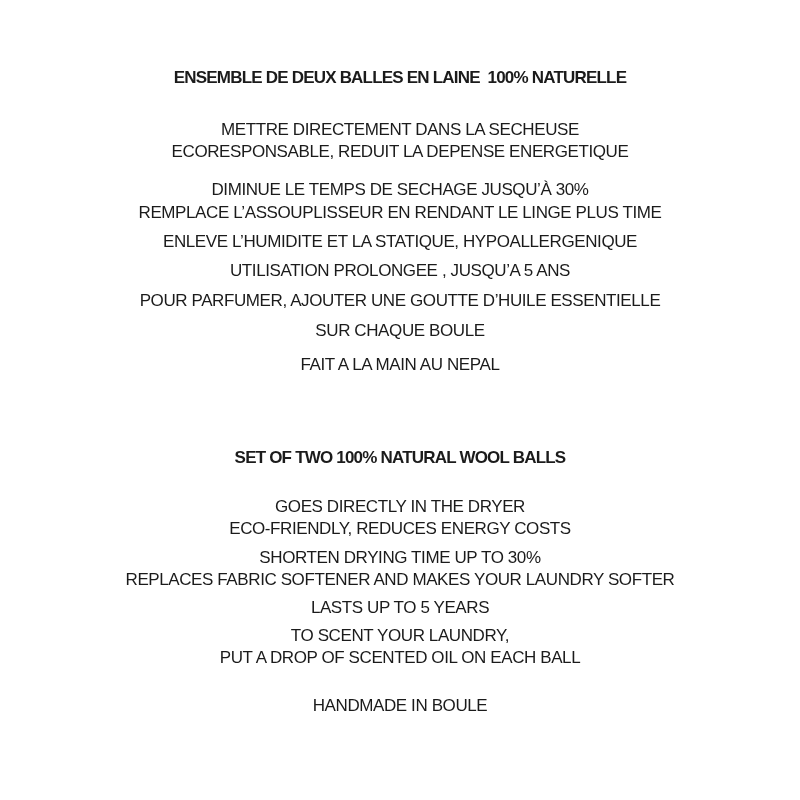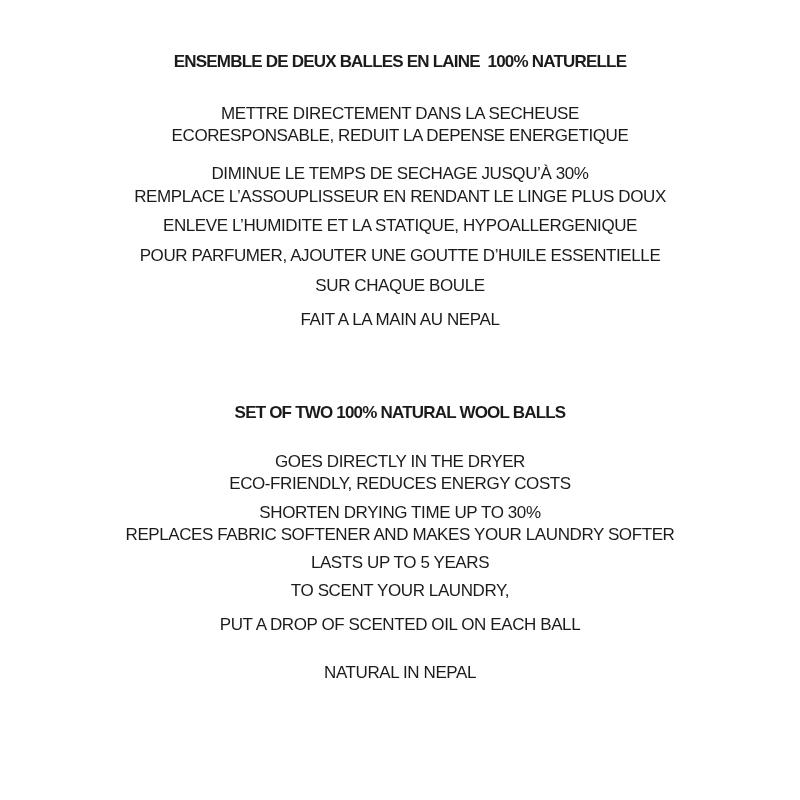--- a/index.html
+++ b/index.html
@@ -8,21 +8,21 @@
     width: 800px;
     height: 800px;
     background: #ffffff;
     color: #1b1b1b;
     font-family: "Liberation Sans", sans-serif;
   }
   .page {
     width: 800px;
     height: 800px;
     box-sizing: border-box;
-    padding-top: 50px;
+    padding-top: 66px;
     overflow: hidden;
   }
   .line {
     font-size: 17px;
     line-height: 22px;
     letter-spacing: -0.4px;
     text-align: center;
     white-space: pre-wrap;   
     margin: 0;
   }
@@ -35,30 +35,31 @@
 </head>
 <body style="background: rgb(255, 255, 255); color: rgb(27, 27, 27);">
 
 <div class="page">
 
   <div class="line title">ENSEMBLE DE DEUX BALLES EN LAINE  100% NATURELLE</div>
 
   <div class="line" style="margin-top:29px">METTRE DIRECTEMENT DANS LA SECHEUSE</div>
   <div class="line" style="margin-top:0">ECORESPONSABLE, REDUIT LA DEPENSE ENERGETIQUE</div>
   <div class="line" style="margin-top:16px">DIMINUE LE TEMPS DE SECHAGE JUSQU’À 30%</div>
-  <div class="line" style="margin-top:1px">REMPLACE L’ASSOUPLISSEUR EN RENDANT LE LINGE PLUS DOUX</div>
+  <div class="line" style="margin-top:1px">REMPLACE L’ASSOUPLISSEUR EN RENDANT LE LINGE PLUS TIME</div>
   <div class="line" style="margin-top:7px">ENLEVE L’HUMIDITE ET LA STATIQUE, HYPOALLERGENIQUE</div>
+  <div class="line" style="margin-top:7px">UTILISATION PROLONGEE , JUSQU’A 5 ANS</div>
   <div class="line" style="margin-top:8px">POUR PARFUMER, AJOUTER UNE GOUTTE D’HUILE ESSENTIELLE</div>
   <div class="line" style="margin-top:8px">SUR CHAQUE BOULE</div>
   <div class="line" style="margin-top:12px">FAIT A LA MAIN AU NEPAL</div>
 
   <div class="line title" style="margin-top:70px">SET OF TWO 100% NATURAL WOOL BALLS</div>
 
   <div class="line" style="margin-top:26px">GOES DIRECTLY IN THE DRYER</div>
   <div class="line" style="margin-top:0">ECO-FRIENDLY, REDUCES ENERGY COSTS</div>
   <div class="line" style="margin-top:7px">SHORTEN DRYING TIME UP TO 30%</div>
   <div class="line" style="">REPLACES FABRIC SOFTENER AND MAKES YOUR LAUNDRY SOFTER</div>
   <div class="line" style="margin-top:6px">LASTS UP TO 5 YEARS</div>
   <div class="line" style="margin-top:6px">TO SCENT YOUR LAUNDRY,</div>
-  <div class="line" style="margin-top:12px">PUT A DROP OF SCENTED OIL ON EACH BALL</div>
-  <div class="line" style="margin-top:26px">NATURAL IN NEPAL</div>
+  <div class="line" style="margin-top:0">PUT A DROP OF SCENTED OIL ON EACH BALL</div>
+  <div class="line" style="margin-top:26px">HANDMADE IN BOULE</div>
 
 </div>
 
 </body></html>

